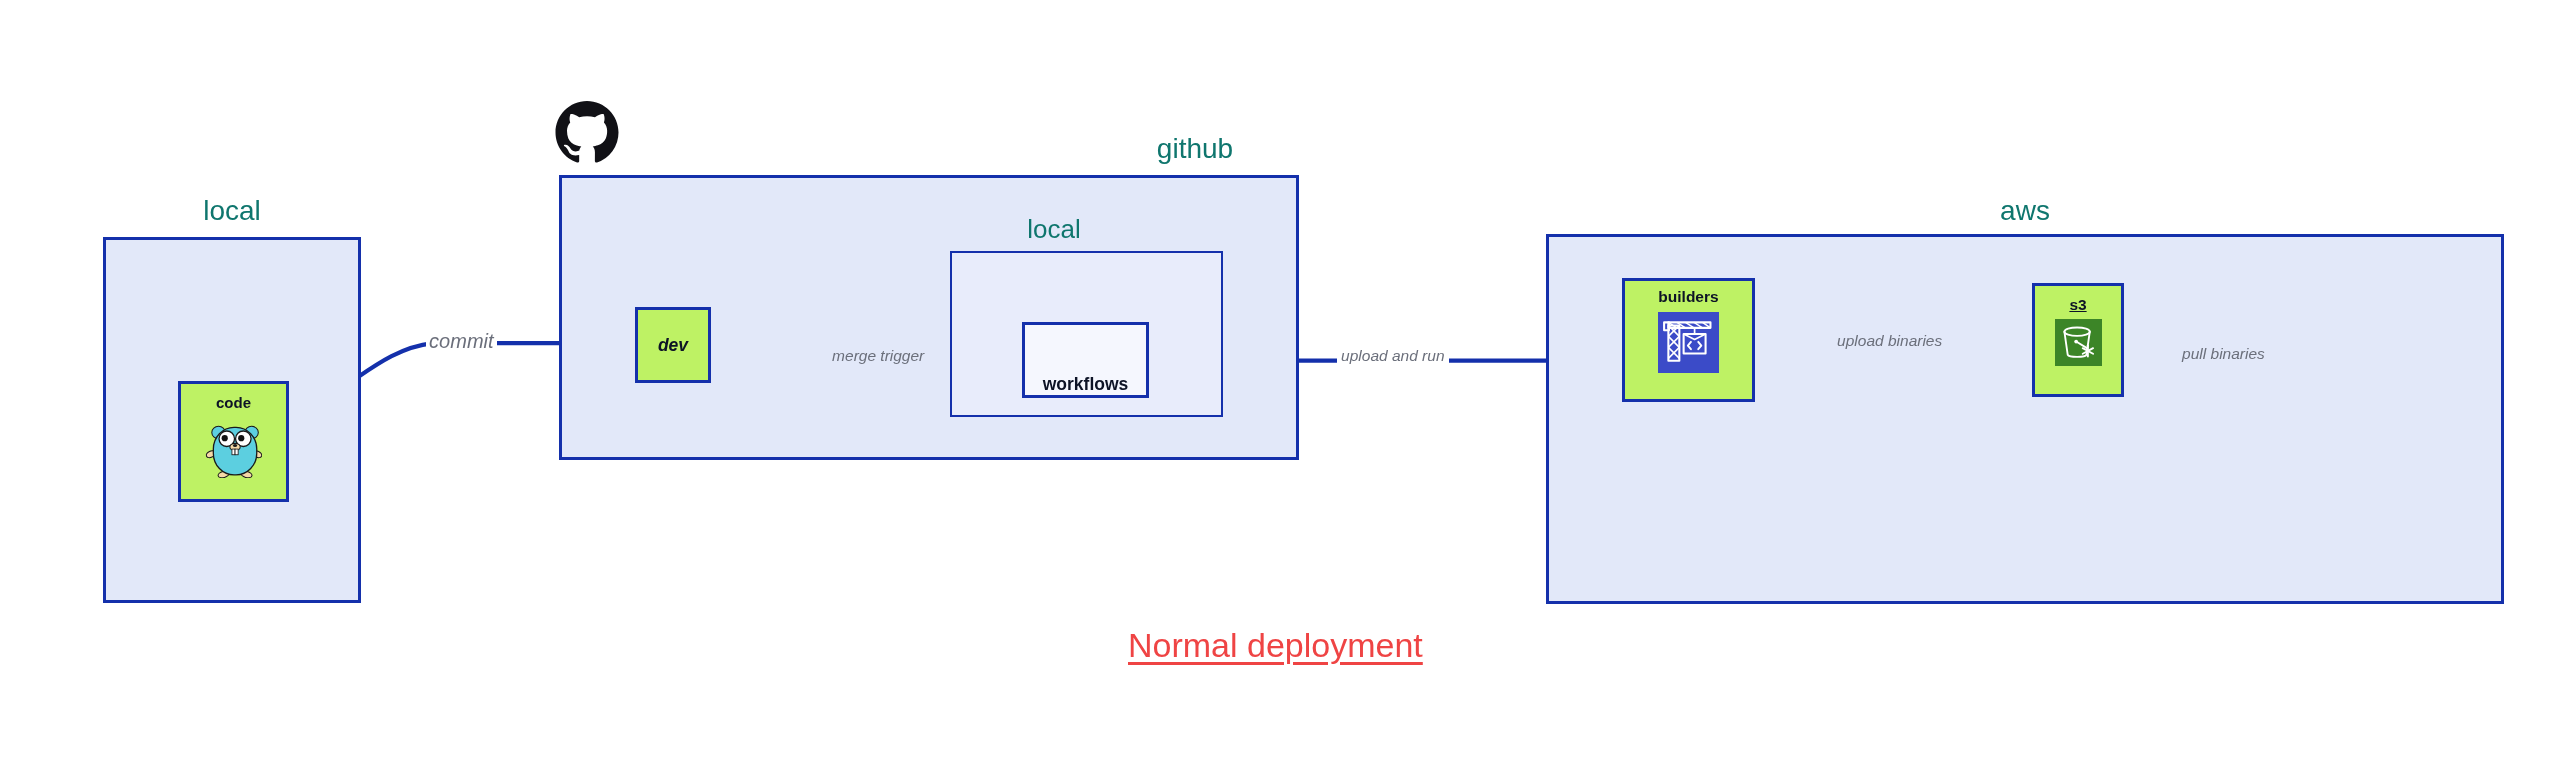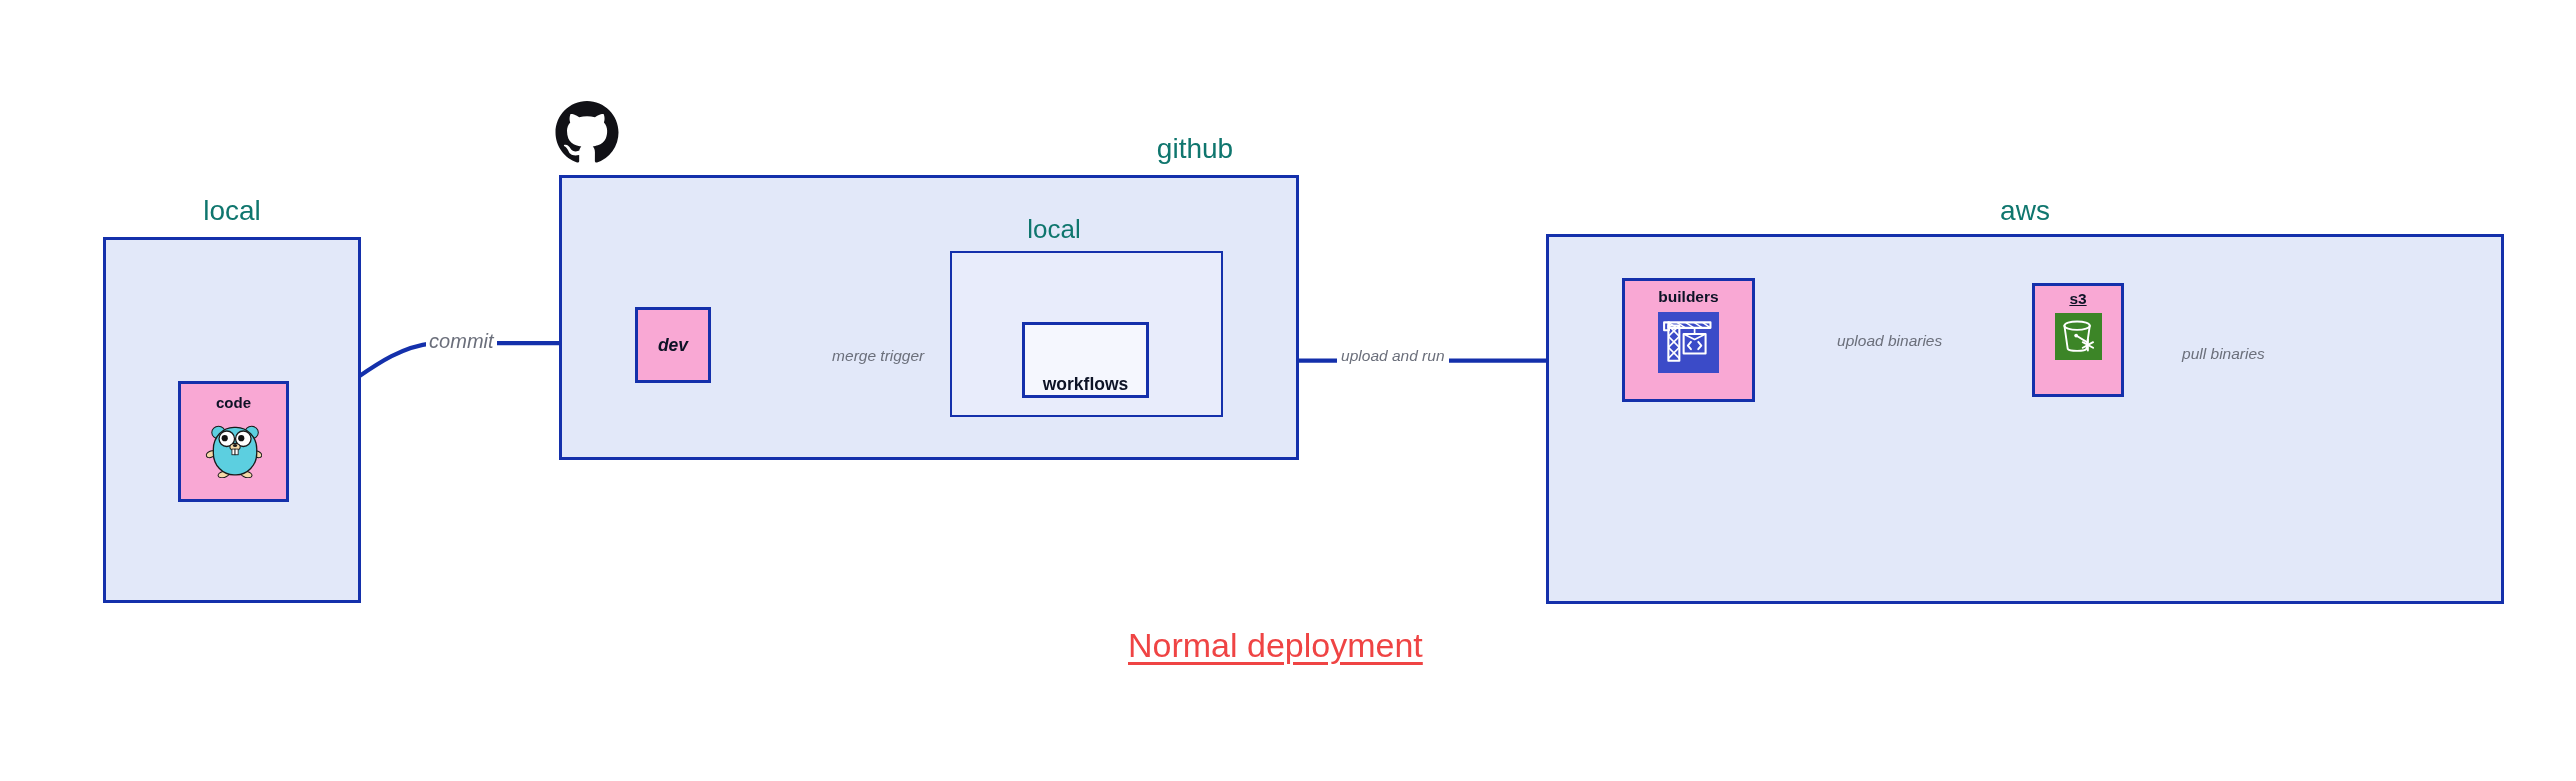--- a/index.html
+++ b/index.html
@@ -31,21 +31,21 @@
   .group-label {
     position: absolute;
     color: #0f766e;
     font-weight: 400;
     white-space: nowrap;
     text-align: center;
   }
   
   .node {
     position: absolute;
-    background: #f9a8d4;
+    background: #bef264;
     border: 3.1px solid #1430ab;
     box-sizing: border-box;
     display: flex;
     flex-direction: column;
     align-items: center;
   }
   .node.plain {
     justify-content: center;
   }
   .node-title {
@@ -196,21 +196,21 @@
         </g>
         <g fill="none" stroke="#ffffff" stroke-width="3.2" stroke-linecap="round" stroke-linejoin="round">
           <path d="M54 49 L49 55 L54 61"></path>
           <path d="M66 49 L71 55 L66 61"></path>
         </g>
       </svg>
     </span>
   </div>
 
   <div class="node" style="left:2032px; top:283px; width:92px; height:114px;">
-    <div class="node-title" style="font-size:15.5px; margin-top:4px;text-decoration:underline;">s3</div>
+    <div class="node-title" style="font-size:15.5px; margin-top:10px;text-decoration:underline;">s3</div>
     <span class="node-icon" style="margin-top:5.2px;">
       <svg width="47" height="47" viewBox="0 0 100 100">
         <rect x="0" y="0" width="100" height="100" fill="#3c8527"></rect>
         <g fill="none" stroke="#ffffff" stroke-width="4" stroke-linecap="round" stroke-linejoin="round">
           <ellipse cx="47" cy="27" rx="27" ry="9"></ellipse>
           <path d="M20 27 L27 76 C30 82, 64 82, 67 76 L74 27"></path>
           <path d="M45 48 L68 62"></path>
         </g>
         <circle cx="45" cy="48" r="4" fill="#ffffff"></circle>
         <g stroke="#ffffff" stroke-width="4" stroke-linecap="round">

